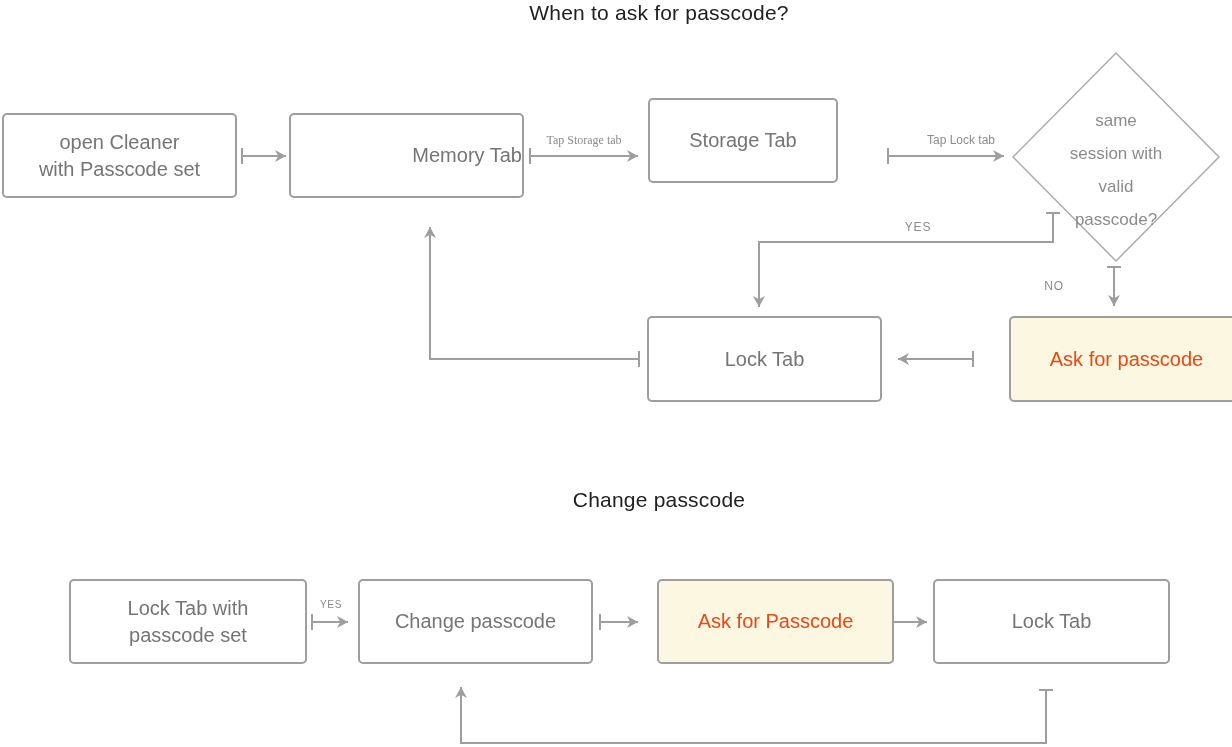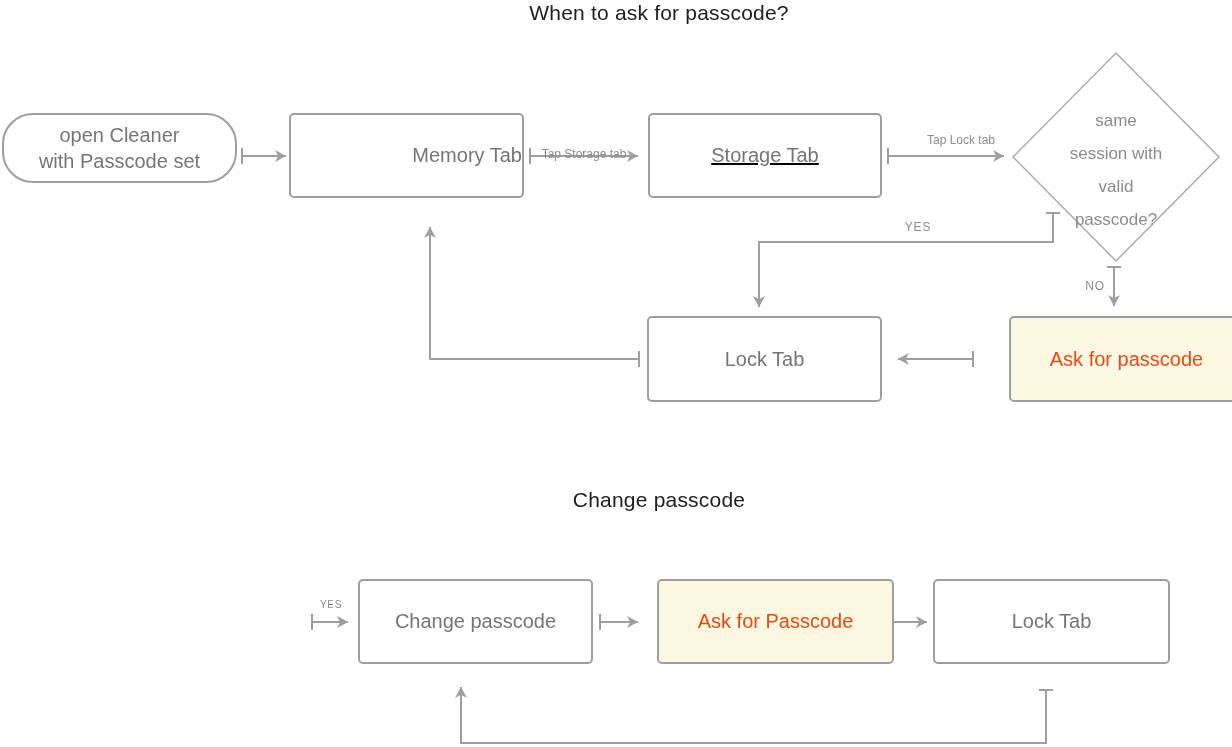--- a/index.html
+++ b/index.html
@@ -95,46 +95,50 @@
 
     <path class="connector" d="M312,614 V630 M312,622 H348" marker-end="url(#arrowhead)"></path>
     <path class="connector" d="M600,614 V630 M600,622 H638" marker-end="url(#arrowhead)"></path>
     <path class="connector" d="M888,614 V630 M888,622 H927" marker-end="url(#arrowhead)"></path>
     <path class="connector" d="M1039,690 H1053 M1046,690 V743 H461 V687" marker-end="url(#arrowhead)"></path>
   </svg>
 
   <div id="title-top" class="chart-title">When to ask for passcode?</div>
   <div id="title-bottom" class="chart-title">Change passcode</div>
 
-  <div class="node" style="left:2px; top:113px; width:235px; height:70px;border-radius:31px;">
+  <div class="node" style="left:2px; top:113px; width:235px; height:85px;">
     <span class="lbl">open Cleaner
 with Passcode set</span>
   </div>
   <div class="node" style="left:289px; top:113px; width:235px; height:85px;justify-content:flex-end;">
     <span class="lbl">Memory Tab</span>
   </div>
-  <div class="node" style="left:648px; top:113px; width:234px; height:85px;text-decoration:underline;">
+  <div class="node" style="left:648px; top:98px; width:190px; height:85px;">
     <span class="lbl">Storage Tab</span>
   </div>
   <div id="decision-label">same
 session with
 valid
 passcode?</div>
   <div class="node" style="left:647px; top:316px; width:235px; height:86px;">
     <span class="lbl">Lock Tab</span>
   </div>
   <div class="node highlight" style="left:997px; top:316px; width:235px; height:86px;">
     <span class="lbl">Ask for passcode</span>
   </div>
 
-  <div class="edge-label" style="left:584px; top:147px;">Tap Storage tab</div>
+  <div class="edge-label" style="left:584px; top:133px;font-family:Liberation Serif, serif;">Tap Storage tab</div>
   <div class="edge-label" style="left:944px; top:133px;margin-left:17px;">Tap Lock tab</div>
   <div class="edge-label caps" style="left:918px; top:220px;">YES</div>
-  <div class="edge-label caps" style="left:1095px; top:279px;">NO</div>
+  <div class="edge-label caps" style="left:1054px; top:279px;">NO</div>
 
+  <div class="node" style="left:69px; top:579px; width:238px; height:85px;">
+    <span class="lbl">Lock Tab with
+passcode set</span>
+  </div>
   <div class="node" style="left:358px; top:579px; width:235px; height:85px;">
     <span class="lbl">Change passcode</span>
   </div>
   <div class="node highlight" style="left:645px; top:579px; width:237px; height:85px;">
     <span class="lbl">Ask for Passcode</span>
   </div>
   <div class="node" style="left:933px; top:579px; width:237px; height:85px;">
     <span class="lbl">Lock Tab</span>
   </div>
 

